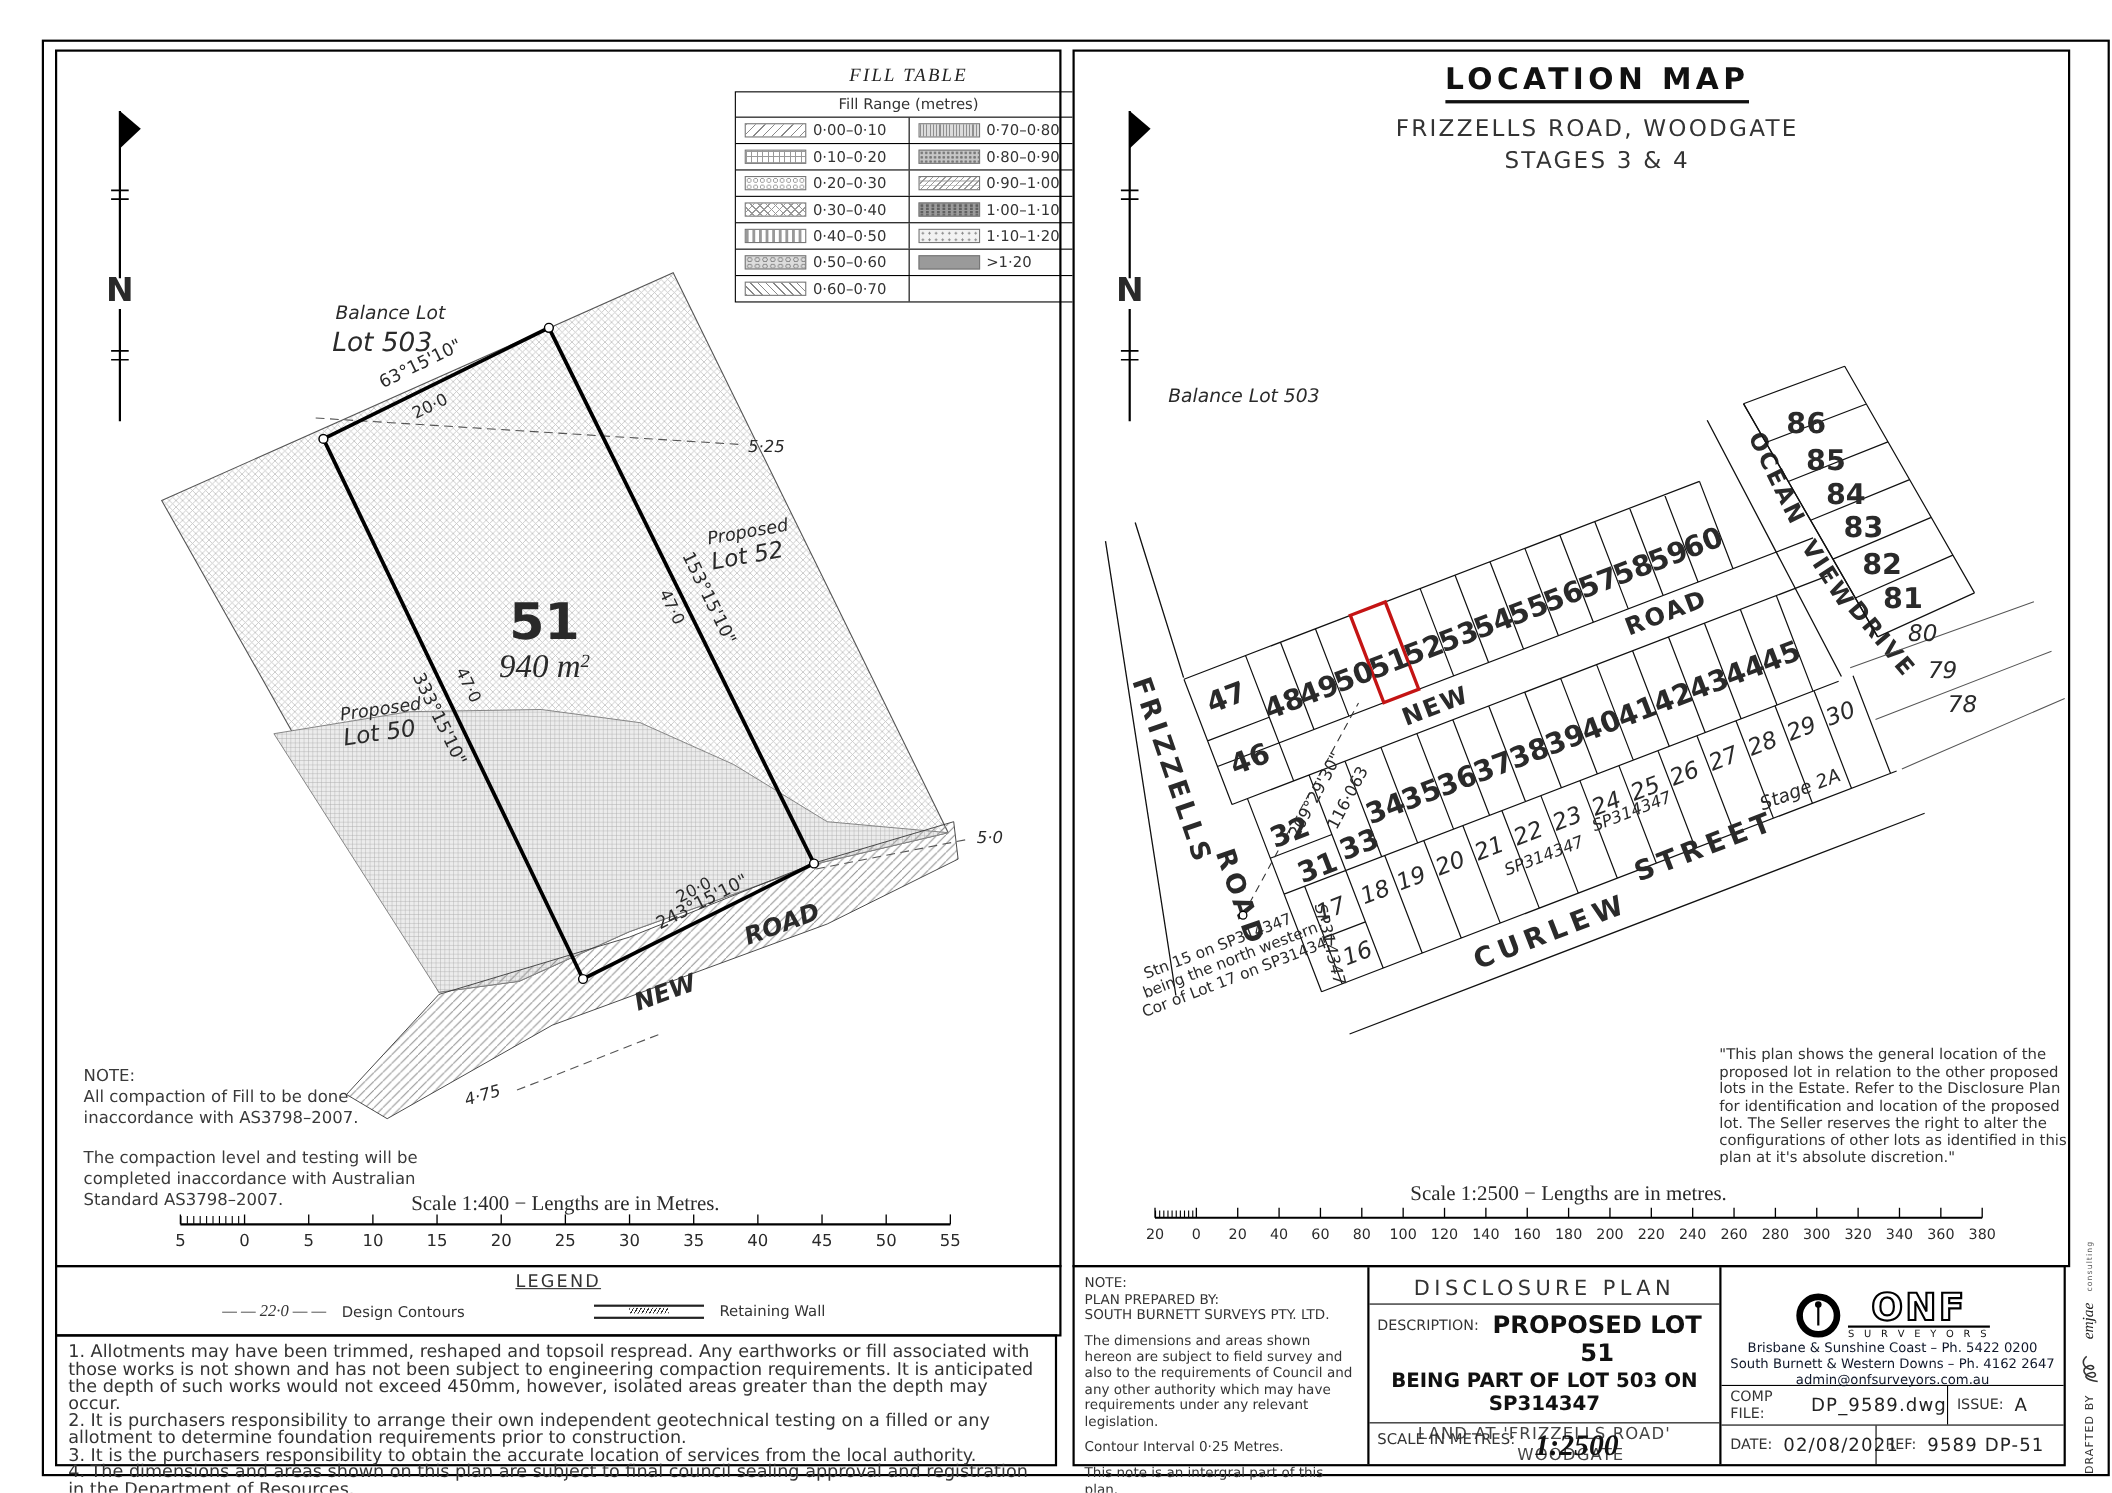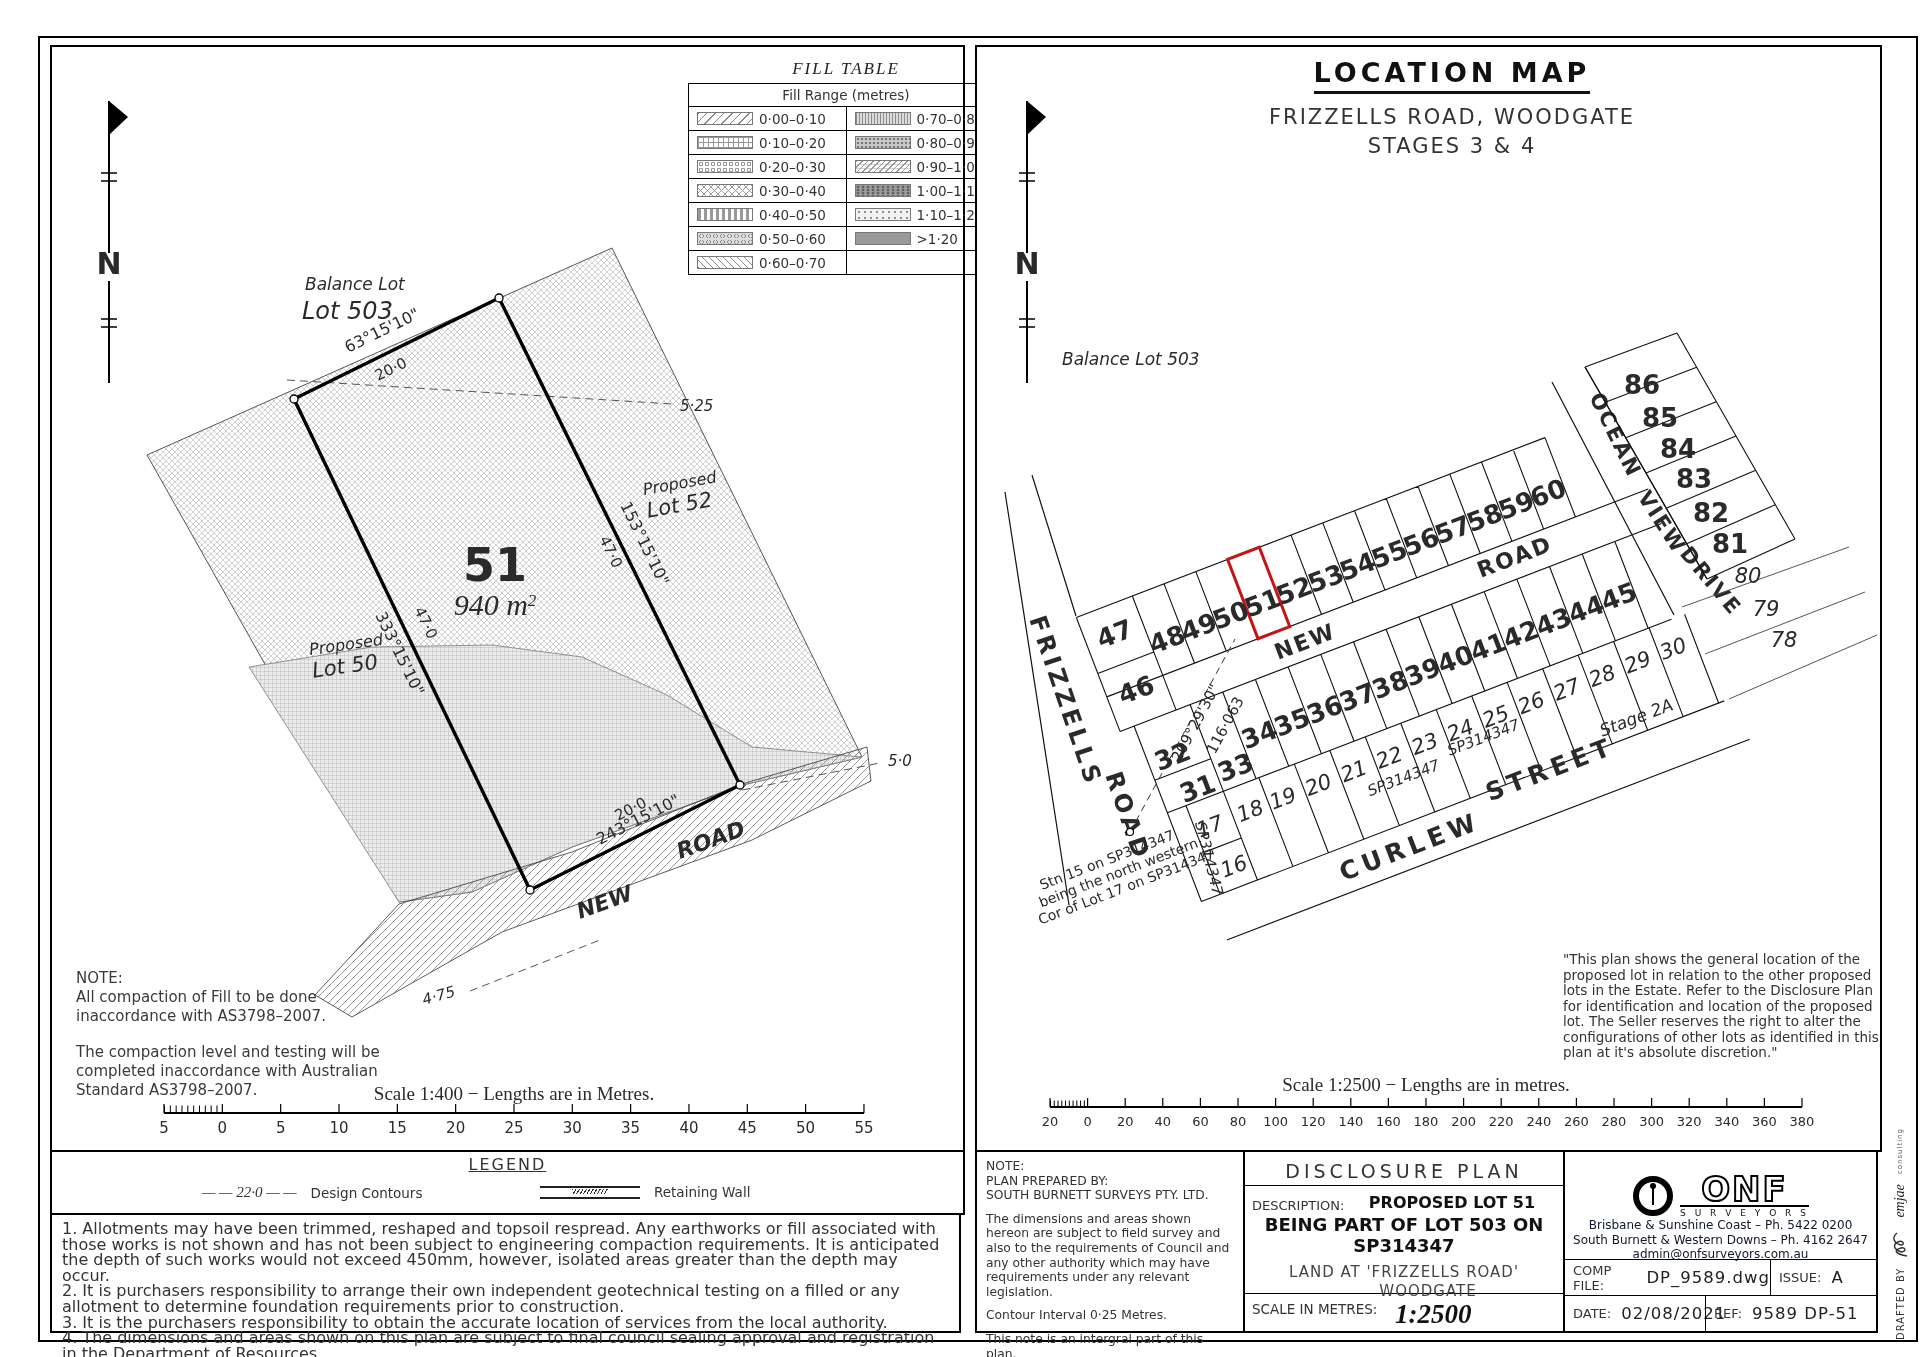--- a/index.html
+++ b/index.html
@@ -7,21 +7,21 @@
   .abs{position:absolute;}
   #outer-frame{left:38px;top:36px;width:1876px;height:1302px;border:2px solid #000;}
   #panel-left{left:50px;top:45px;width:911px;height:1103px;border:2px solid #000;background:#fff;}
   #panel-right{left:975px;top:45px;width:903px;height:1103px;border:2px solid #000;background:#fff;}
   #legend-strip{left:50px;top:1150px;width:911px;height:61px;border:2px solid #000;}
   #notes-strip{left:50px;top:1213px;width:911px;height:120px;border:2px solid #000;padding:6px 10px;box-sizing:border-box;}
   #title-block{left:975px;top:1150px;width:903px;height:183px;border:2px solid #000;display:flex;box-sizing:border-box;}
   svg text{font-family:"DejaVu Sans",sans-serif;fill:#2a2a2a;}
   .ser{font-family:"Liberation Serif",serif;}
   
-  #fill-table{left:636px;top:12px;width:316px;}
+  #fill-table{left:616px;top:12px;width:316px;}
   #fill-table .ft-title{text-align:center;font:italic 17px "Liberation Serif",serif;letter-spacing:2px;color:#222;margin-bottom:4px;}
   .ft-box{border:1.5px solid #000;}
   .ft-head{border-bottom:1px solid #000;text-align:center;font-size:13.5px;padding:3px 0;color:#333;}
   .ft-row{display:flex;align-items:center;height:23px;border-bottom:1px solid #000;}
   .ft-row:last-child{border-bottom:none;}
   .ft-row .half{display:flex;align-items:center;width:50%;height:100%;}
   .ft-row .half+.half{border-left:1px solid #000;}
   .sw{width:56px;height:13px;margin:0 6px 0 8px;border:1px solid #777;box-sizing:border-box;}
   .ft-t{font-size:13.5px;color:#333;}
   .p1{background:repeating-linear-gradient(135deg,#888 0 1px,transparent 1px 6px);}
@@ -57,21 +57,21 @@
   #lg-wall .wall::after{content:"";position:absolute;left:32px;top:1px;width:36px;height:5px;background:repeating-linear-gradient(120deg,#333 0 1px,transparent 1px 3px);}
   
   #notes-strip .nt{font-size:16px;line-height:15.6px;color:#333;}
   
   .tb-col1{width:268px;border-right:2px solid #000;padding:7px 9px;box-sizing:border-box;font-size:12.3px;line-height:14.6px;color:#333;}
   .tb-col1 .sp{height:9px;}
   .tb-col2{width:320px;border-right:2px solid #000;box-sizing:border-box;}
   .tb-col2 .row1{height:34px;border-bottom:1.5px solid #000;text-align:center;font-size:19px;letter-spacing:4px;color:#333;padding-top:8px;box-sizing:border-box;}
   .tb-col2 .row2{height:101px;border-bottom:1.5px solid #000;position:relative;box-sizing:border-box;}
   .tb-col2 .row2 .lbl{position:absolute;left:7px;top:5px;font-size:13px;color:#333;}
-  .tb-col2 .d1{text-align:center;padding-left:96px;font-size:16px;font-weight:bold;color:#111;margin-top:7px;}
+  .tb-col2 .d1{text-align:center;padding-left:96px;font-size:22px;font-weight:bold;color:#111;margin-top:7px;}
   .tb-col2 .d2{text-align:center;font-size:18px;font-weight:bold;color:#111;margin-top:2px;}
   .tb-col2 .d3{text-align:center;font-size:15px;color:#444;margin-top:7px;letter-spacing:1px;}
   .tb-col2 .d4{text-align:center;font-size:15px;color:#444;margin-top:1px;letter-spacing:1px;padding-left:48px;}
   .tb-col2 .row3{height:44px;position:relative;}
   .tb-col2 .row3 .lbl{position:absolute;left:7px;top:7px;font-size:13.5px;color:#333;}
   .tb-col2 .row3 .val{position:absolute;left:150px;top:5px;font:bold italic 27px "Liberation Serif",serif;color:#111;}
   .tb-col3{flex:1;display:flex;flex-direction:column;box-sizing:border-box;}
   .tb-logo{height:108px;border-bottom:1.5px solid #000;text-align:center;padding-top:22px;box-sizing:border-box;}
   .onf-line{display:flex;justify-content:center;align-items:center;gap:6px;height:44px;}
   .onf-name{font-weight:900;font-size:34px;letter-spacing:2px;color:#fff;-webkit-text-stroke:2px #000;line-height:30px;}

